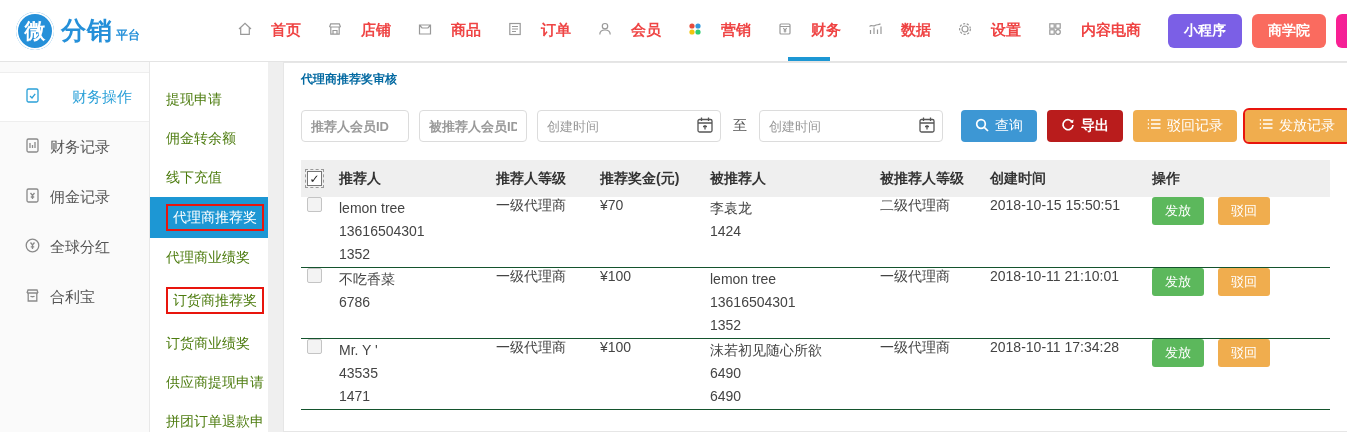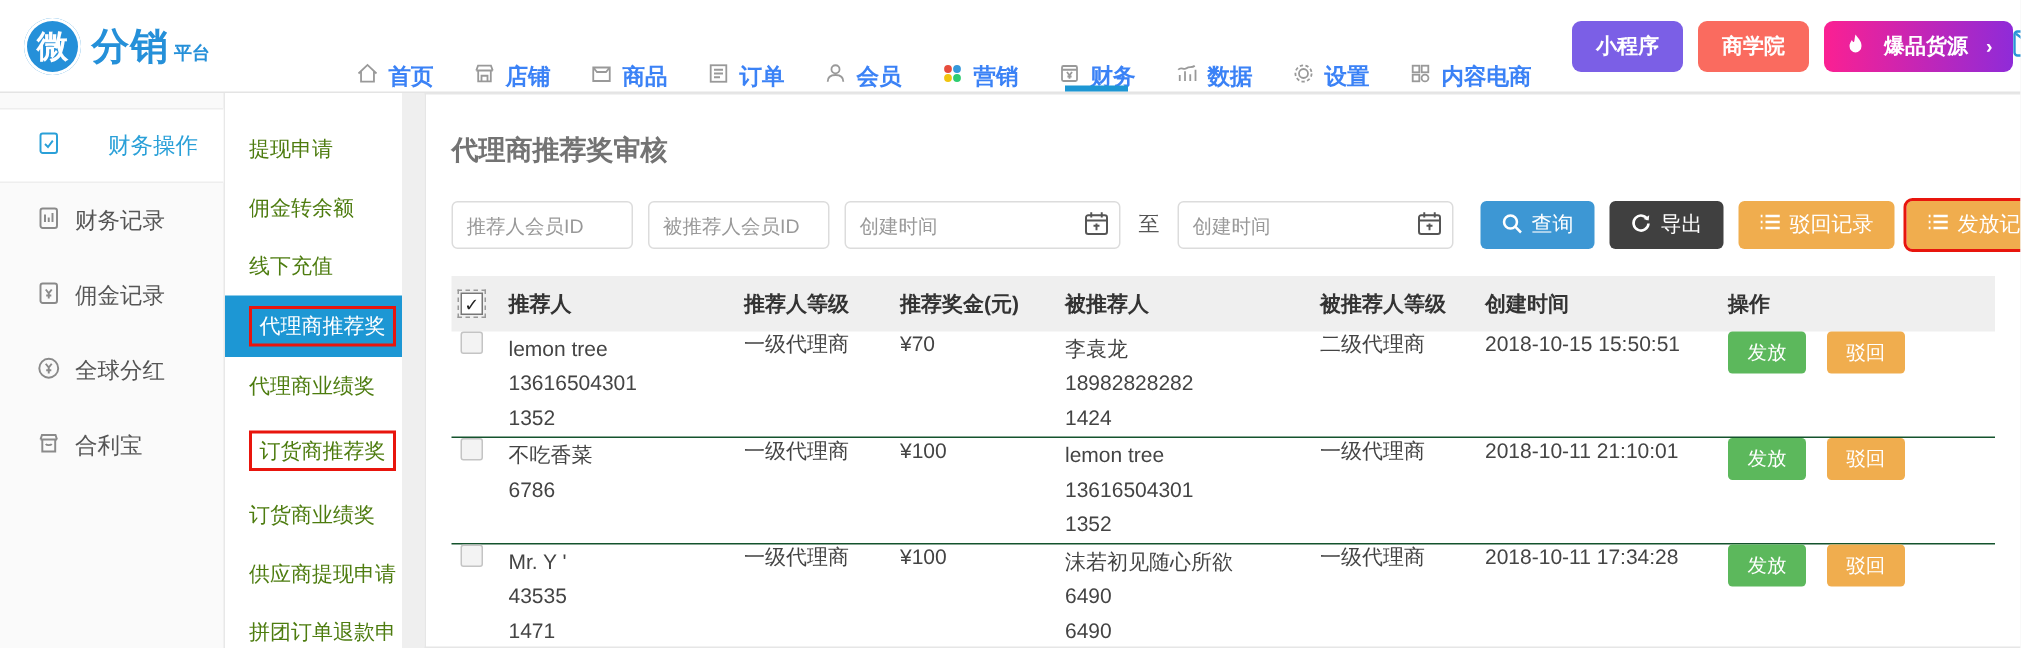--- a/index.html
+++ b/index.html
@@ -6,21 +6,21 @@
   html,body { width:1347px; height:432px; overflow:hidden; }
   body { font-family:"Liberation Sans","DejaVu Sans",sans-serif; background:#efefef; color:#333; font-size:14px; }
 
   
   .navbar { height:62px; background:#fff; border-bottom:1px solid #e4e4e4; display:flex; align-items:center; padding:0 14px 0 16px; position:relative; }
   .logo { display:flex; align-items:center; width:180px; flex:0 0 auto; }
   .logo-circle { width:38px; height:38px; border-radius:50%; background:#2590d9; color:#fff; font-size:21px; font-weight:bold; display:flex; align-items:center; justify-content:center; box-shadow:0 0 0 2px #fff inset; }
   .logo-brand { font-size:25px; font-weight:bold; color:#2590d9; margin-left:7px; letter-spacing:1px; }
   .logo-suffix { font-size:12px; font-weight:bold; color:#2590d9; margin-left:3px; margin-top:10px; }
   .nav-items { display:flex; align-items:center; height:100%; margin-left:28px; }
-  .nav-item { display:flex; align-items:flex-end; gap:6px; padding:0 13px; height:100%; cursor:pointer; font-size:15px; font-weight:bold; color:#3b82f6; position:relative; white-space:nowrap; }
+  .nav-item { display:flex; align-items:center; gap:18px; padding:0 13px; height:100%; cursor:pointer; font-size:15px; font-weight:bold; color:#ef4444; position:relative; white-space:nowrap; }
   .nav-item svg { flex:0 0 auto; }
   .nav-item.active::after { content:""; position:absolute; left:50%; transform:translateX(-50%); bottom:0; width:42px; height:4px; background:#1d97d4; }
   .promo { display:flex; align-items:center; gap:10px; margin-left:14px; }
   .pill { border:none; color:#fff; font-size:14px; font-weight:bold; border-radius:6px; padding:8px 16px; cursor:pointer; display:flex; align-items:center; gap:6px; white-space:nowrap; }
   .pill-mini { background:#7b5fe6; }
   .pill-school { background:#fa6b5f; }
   .pill-hot { background:linear-gradient(90deg,#fb2092,#8f2bd8); padding:8px 14px;gap:12px; }
   .pill-hot .chev { font-weight:bold; font-size:13px; }
   .user-area { margin-left:auto; display:flex; align-items:center; gap:10px; }
 
@@ -29,32 +29,32 @@
   .sidebar { width:150px; flex:0 0 auto; background:#fafafa; border-right:1px solid #e8e8e8; }
   .side-item { height:50px; display:flex; align-items:center; gap:9px; padding-left:24px; color:#555; font-size:15px; cursor:pointer; }
   .side-item.active { background:#fff; color:#2aa0d8; border-top:1px solid #eee; border-bottom:1px solid #eee; }
   .submenu { width:118px; flex:0 0 auto; background:#fff; padding-top:18px; }
   .sub-item { padding:10px 0 10px 16px; color:#4d7c0f; font-size:14px; cursor:pointer; line-height:19px; }
   .sub-item.active { background:#1d97d4; color:#fff; padding-top:7px; padding-bottom:7px; }
   .annotated-label { border:2px solid #e8150d; padding:2px 5px; display:inline-block; }
 
   
   .main-card { flex:1; background:#fff; margin-left:15px; border:1px solid #e6e6e6; border-right:none; padding:0 17px; overflow:hidden; }
-  .page-title { font-size:18px; font-weight:bold; color:#737373; margin:25px 0 0 0; }
+  .page-title { font-size:12px; font-weight:bold; color:#0369a1; margin:8px 0 0 0; }
   .filters { display:flex; align-items:center; margin-top:22px; gap:10px; }
   .f-input { height:32px; border:1px solid #dcdcdc; border-radius:4px; padding:0 9px; font-size:13px; color:#333; outline:none; background:#fff; }
   .f-input::placeholder { color:#999; }
-  .in-small { width:121px; }
+  .in-small { width:108px;font-weight:bold; }
   .date-wrap { position:relative; }
   .in-date { width:184px; padding-right:30px; }
   .cal-icon { position:absolute; right:7px; top:6px; }
   .to-label { color:#555; font-size:14px; margin:0 2px; }
   .btn { border:none; border-radius:4px; height:32px; color:#fff; font-size:14px; cursor:pointer; display:flex; align-items:center; gap:6px; padding:0 14px; white-space:nowrap; }
   .btn-query { background:#3d97d4; }
-  .btn-export { background:#404040; }
+  .btn-export { background:#b91c1c;font-weight:bold; }
   .btn-orange { background:#f0ad4e;font-family:Liberation Serif, serif; }
   .btn-annotated { outline:2px solid #e8150d; }
   .right-group { margin-left:auto; display:flex; gap:8px; }
 
   
   .table { margin-top:18px; width:100%; }
   .t-head { display:flex; background:#efefef; height:37px; align-items:center; font-weight:bold; font-size:14px; color:#333; }
   .t-row { display:flex; align-items:flex-start; border-bottom:1px solid #14532d; min-height:71px; font-size:14px; color:#444; }
   .c-check { width:38px; padding-left:6px; }
   .c-referrer { width:157px; }
@@ -298,21 +298,20 @@
           </div>
         <div class="c-referrer cell-lines">
           <div>lemon tree</div>
           <div>13616504301</div>
           <div>1352</div>
         </div>
         <div class="c-level">一级代理商</div>
         <div class="c-bonus">¥70</div>
         <div class="c-referred cell-lines">
           <div>李袁龙</div>
-          <div>18982828282</div>
           <div>1424</div>
         </div>
         <div class="c-rlevel">二级代理商</div>
         <div class="c-created">2018-10-15 15:50:51</div>
         <div class="c-actions">
           <button class="mini-btn mini-issue">发放</button>
           <button class="mini-btn mini-reject">驳回</button>
         </div>
       </div>
 

